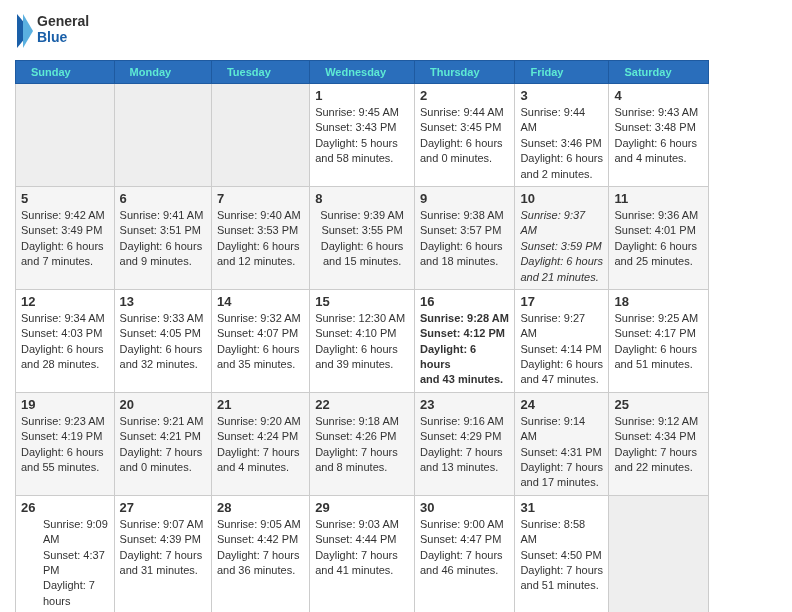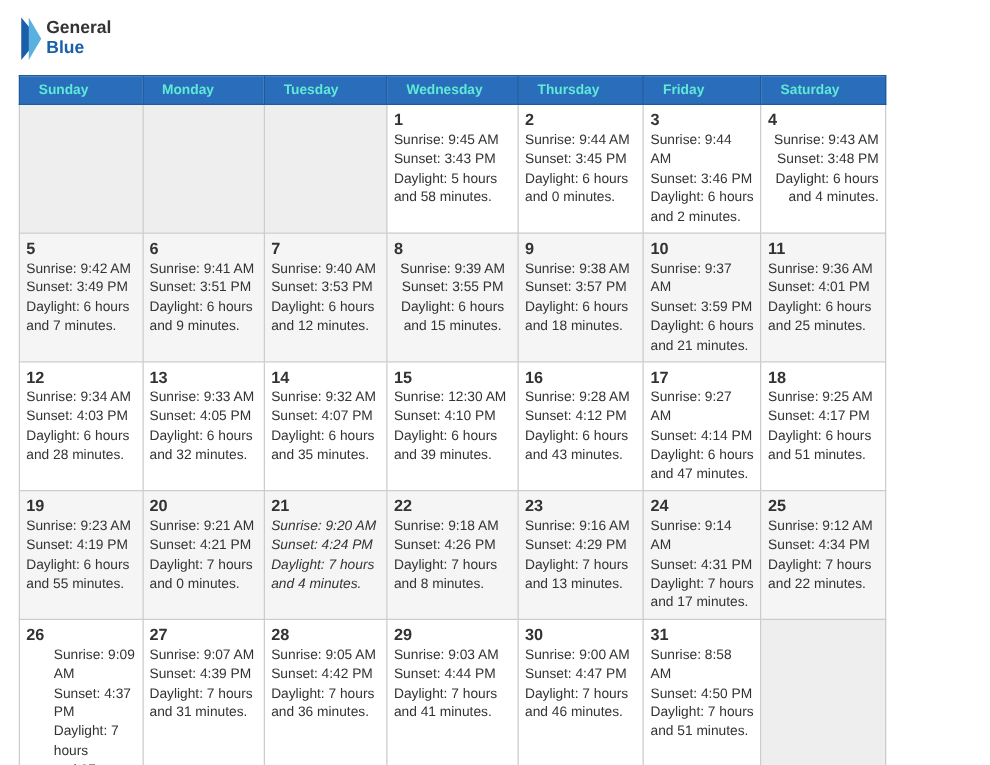--- a/index.html
+++ b/index.html
@@ -135,21 +135,21 @@
           </td>
           <td>
             <span class="day-num">3</span>
             <div class="day-detail" style="white-space: pre-line;">Sunrise: 9:44 AM
 Sunset: 3:46 PM
 Daylight: 6 hours
 and 2 minutes.</div>
           </td>
           <td>
             <span class="day-num">4</span>
-            <div class="day-detail" style="white-space: pre-line; text-align: right;">Sunrise: 9:43 AM
+            <div class="day-detail" style="white-space: pre-line;">Sunrise: 9:43 AM
 Sunset: 3:48 PM
 Daylight: 6 hours
 and 4 minutes.</div>
           </td>
         </tr>
         <tr>
           <td>
             <span class="day-num">5</span>
             <div class="day-detail" style="white-space: pre-line;">Sunrise: 9:42 AM
 Sunset: 3:49 PM
@@ -179,21 +179,21 @@
           </td>
           <td>
             <span class="day-num">9</span>
             <div class="day-detail" style="white-space: pre-line;">Sunrise: 9:38 AM
 Sunset: 3:57 PM
 Daylight: 6 hours
 and 18 minutes.</div>
           </td>
           <td>
             <span class="day-num">10</span>
-            <div class="day-detail" style="white-space: pre-line;">Sunrise: 9:37 AM
+            <div class="day-detail" style="white-space: pre-line; font-style: italic;">Sunrise: 9:37 AM
 Sunset: 3:59 PM
 Daylight: 6 hours
 and 21 minutes.</div>
           </td>
           <td>
             <span class="day-num">11</span>
             <div class="day-detail" style="white-space: pre-line;">Sunrise: 9:36 AM
 Sunset: 4:01 PM
 Daylight: 6 hours
 and 25 minutes.</div>
@@ -223,21 +223,21 @@
           </td>
           <td>
             <span class="day-num">15</span>
             <div class="day-detail" style="white-space: pre-line;">Sunrise: 12:30 AM
 Sunset: 4:10 PM
 Daylight: 6 hours
 and 39 minutes.</div>
           </td>
           <td>
             <span class="day-num">16</span>
-            <div class="day-detail" style="white-space: pre-line;">Sunrise: 9:28 AM
+            <div class="day-detail" style="white-space: pre-line; font-weight: bold;">Sunrise: 9:28 AM
 Sunset: 4:12 PM
 Daylight: 6 hours
 and 43 minutes.</div>
           </td>
           <td>
             <span class="day-num">17</span>
             <div class="day-detail" style="white-space: pre-line;">Sunrise: 9:27 AM
 Sunset: 4:14 PM
 Daylight: 6 hours
 and 47 minutes.</div>
@@ -260,21 +260,21 @@
           </td>
           <td>
             <span class="day-num">20</span>
             <div class="day-detail" style="white-space: pre-line;">Sunrise: 9:21 AM
 Sunset: 4:21 PM
 Daylight: 7 hours
 and 0 minutes.</div>
           </td>
           <td>
             <span class="day-num">21</span>
-            <div class="day-detail" style="white-space: pre-line; font-style: italic;">Sunrise: 9:20 AM
+            <div class="day-detail" style="white-space: pre-line;">Sunrise: 9:20 AM
 Sunset: 4:24 PM
 Daylight: 7 hours
 and 4 minutes.</div>
           </td>
           <td>
             <span class="day-num">22</span>
             <div class="day-detail" style="white-space: pre-line;">Sunrise: 9:18 AM
 Sunset: 4:26 PM
 Daylight: 7 hours
 and 8 minutes.</div>

